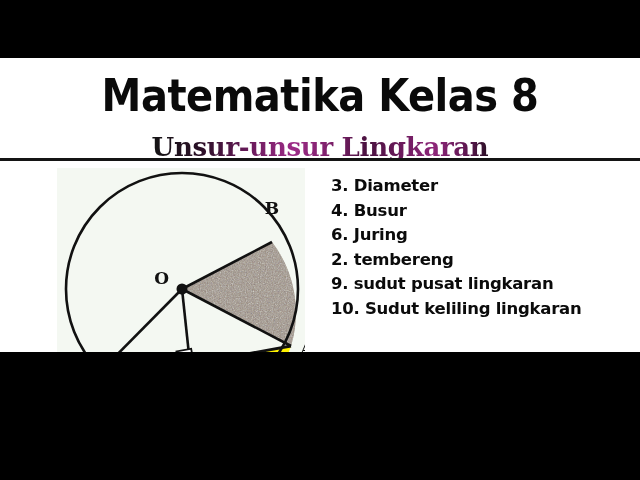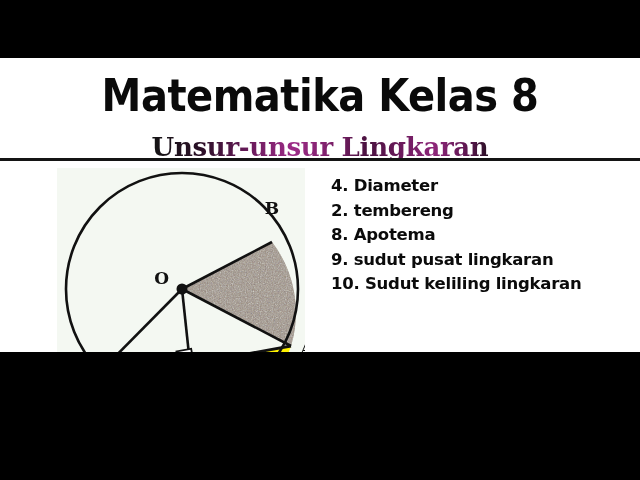--- a/index.html
+++ b/index.html
@@ -188,21 +188,22 @@
 
         <text x="112" y="116" text-anchor="end" font-family="DejaVu Serif, serif" font-size="17" font-weight="bold" fill="#111111">O</text>
         <text x="215" y="46" text-anchor="middle" font-family="DejaVu Serif, serif" font-size="17" font-weight="bold" fill="#111111">B</text>
         <text x="243" y="187" text-anchor="start" font-family="DejaVu Serif, serif" font-size="17" font-weight="bold" fill="#111111">A</text>
         <text x="30" y="232" text-anchor="middle" font-family="DejaVu Serif, serif" font-size="17" font-weight="bold" fill="#111111">C</text>
         <text x="146" y="219" text-anchor="middle" font-family="DejaVu Serif, serif" font-size="17" font-weight="bold" fill="#111111">D</text>
       </svg>
     </div>
 
     <div id="list">
-      <div class="list-item">4. Diameter</div>
+      <div class="list-item">3. Diameter</div>
+      <div class="list-item">4. Busur</div>
+      <div class="list-item">6. Juring</div>
       <div class="list-item">2. tembereng</div>
-      <div class="list-item">8. Apotema</div>
       <div class="list-item">9. sudut pusat lingkaran</div>
       <div class="list-item">10. Sudut keliling lingkaran</div>
     </div>
 
   </div>
 </div>
 
 </body></html>

